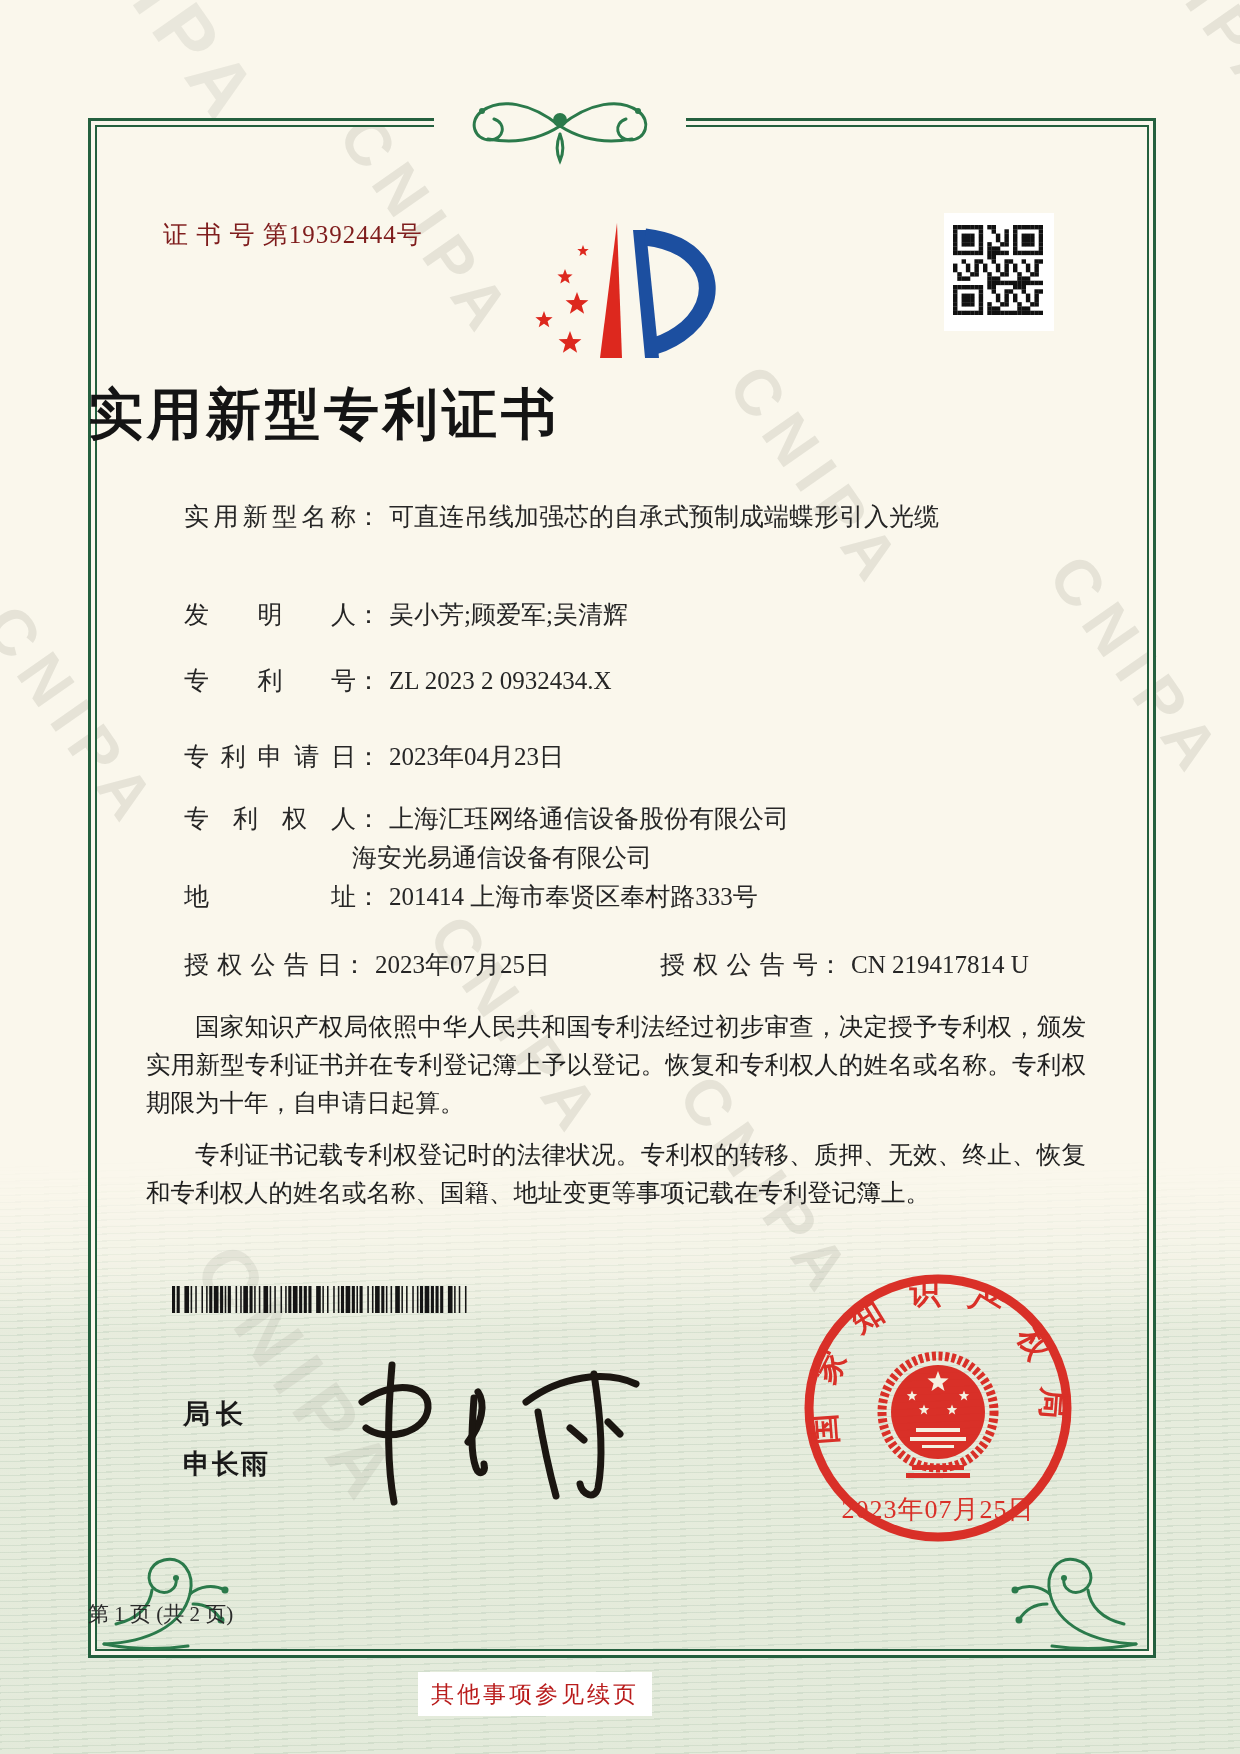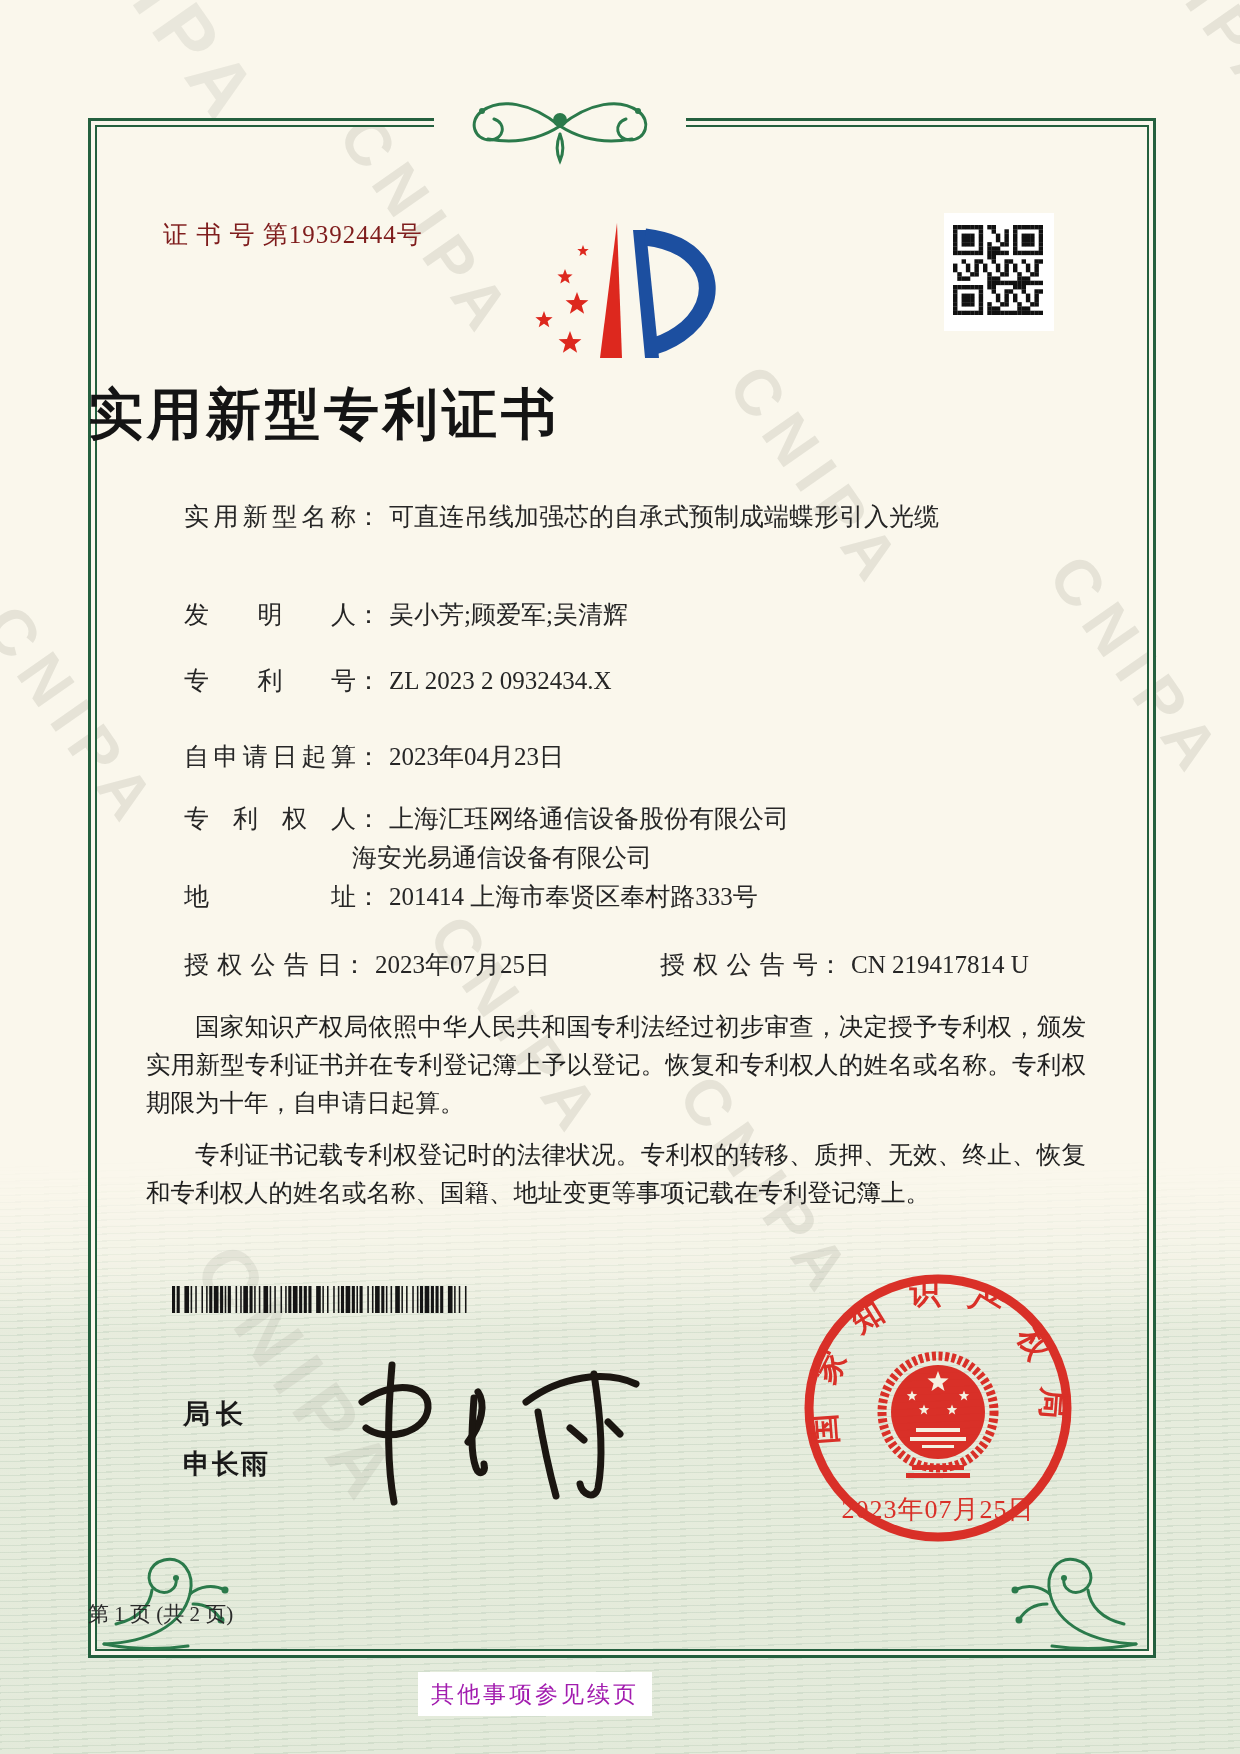--- a/index.html
+++ b/index.html
@@ -50,21 +50,21 @@
              font-weight:bold;font-size:27px;color:#1a1a1a;letter-spacing:6px;}
   .sig-name{position:absolute;left:183px;top:1446px;font-family:"Liberation Sans",sans-serif;
              font-weight:bold;font-size:27px;color:#1a1a1a;letter-spacing:2px;}
   .signature{position:absolute;left:350px;top:1340px;}
 
   .seal{position:absolute;left:800px;top:1266px;opacity:.94;z-index:5;}
 
   .page-no{position:absolute;left:88px;right:160px;top:1600px;text-align:left;font-size:21px;color:#2a2a2a;z-index:4;}
   .note-box{position:absolute;left:418px;top:1672px;width:234px;height:44px;background:#ffffff;z-index:6;
             display:flex;align-items:center;justify-content:center;}
-  .note-box span{font-size:23px;color:#a21caf;letter-spacing:3px;}
+  .note-box span{font-size:23px;color:#b91c1c;letter-spacing:3px;}
 </style>
 </head>
 <body>
 
 <div class="page">
 
   <div class="waves"></div>
 
   <div class="wm big" style="left:10px;top:-50px;">CNIPA</div>
   <div class="wm" style="left:300px;top:190px;">CNIPA</div>
@@ -374,21 +374,21 @@
 
     <div class="row" style="top:598px">
       <span class="flabel">发明人</span><span class="colon">：</span><span class="fvalue">吴小芳;顾爱军;吴清辉</span>
     </div>
 
     <div class="row" style="top:664px">
       <span class="flabel">专利号</span><span class="colon">：</span><span class="fvalue">ZL 2023 2 0932434.X</span>
     </div>
 
     <div class="row" style="top:740px">
-      <span class="flabel">自申请日起算</span><span class="colon">：</span><span class="fvalue">2023年04月23日</span>
+      <span class="flabel">专利申请日</span><span class="colon">：</span><span class="fvalue">2023年04月23日</span>
     </div>
 
     <div class="row" style="top:841px;left:352px">
       <span class="fvalue">海安光易通信设备有限公司</span>
     </div>
     <div class="row" style="top:802px">
       <span class="flabel">专利权人</span><span class="colon">：</span><span class="fvalue">上海汇珏网络通信设备股份有限公司</span>
     </div>
 
     <div class="row" style="top:880px">

